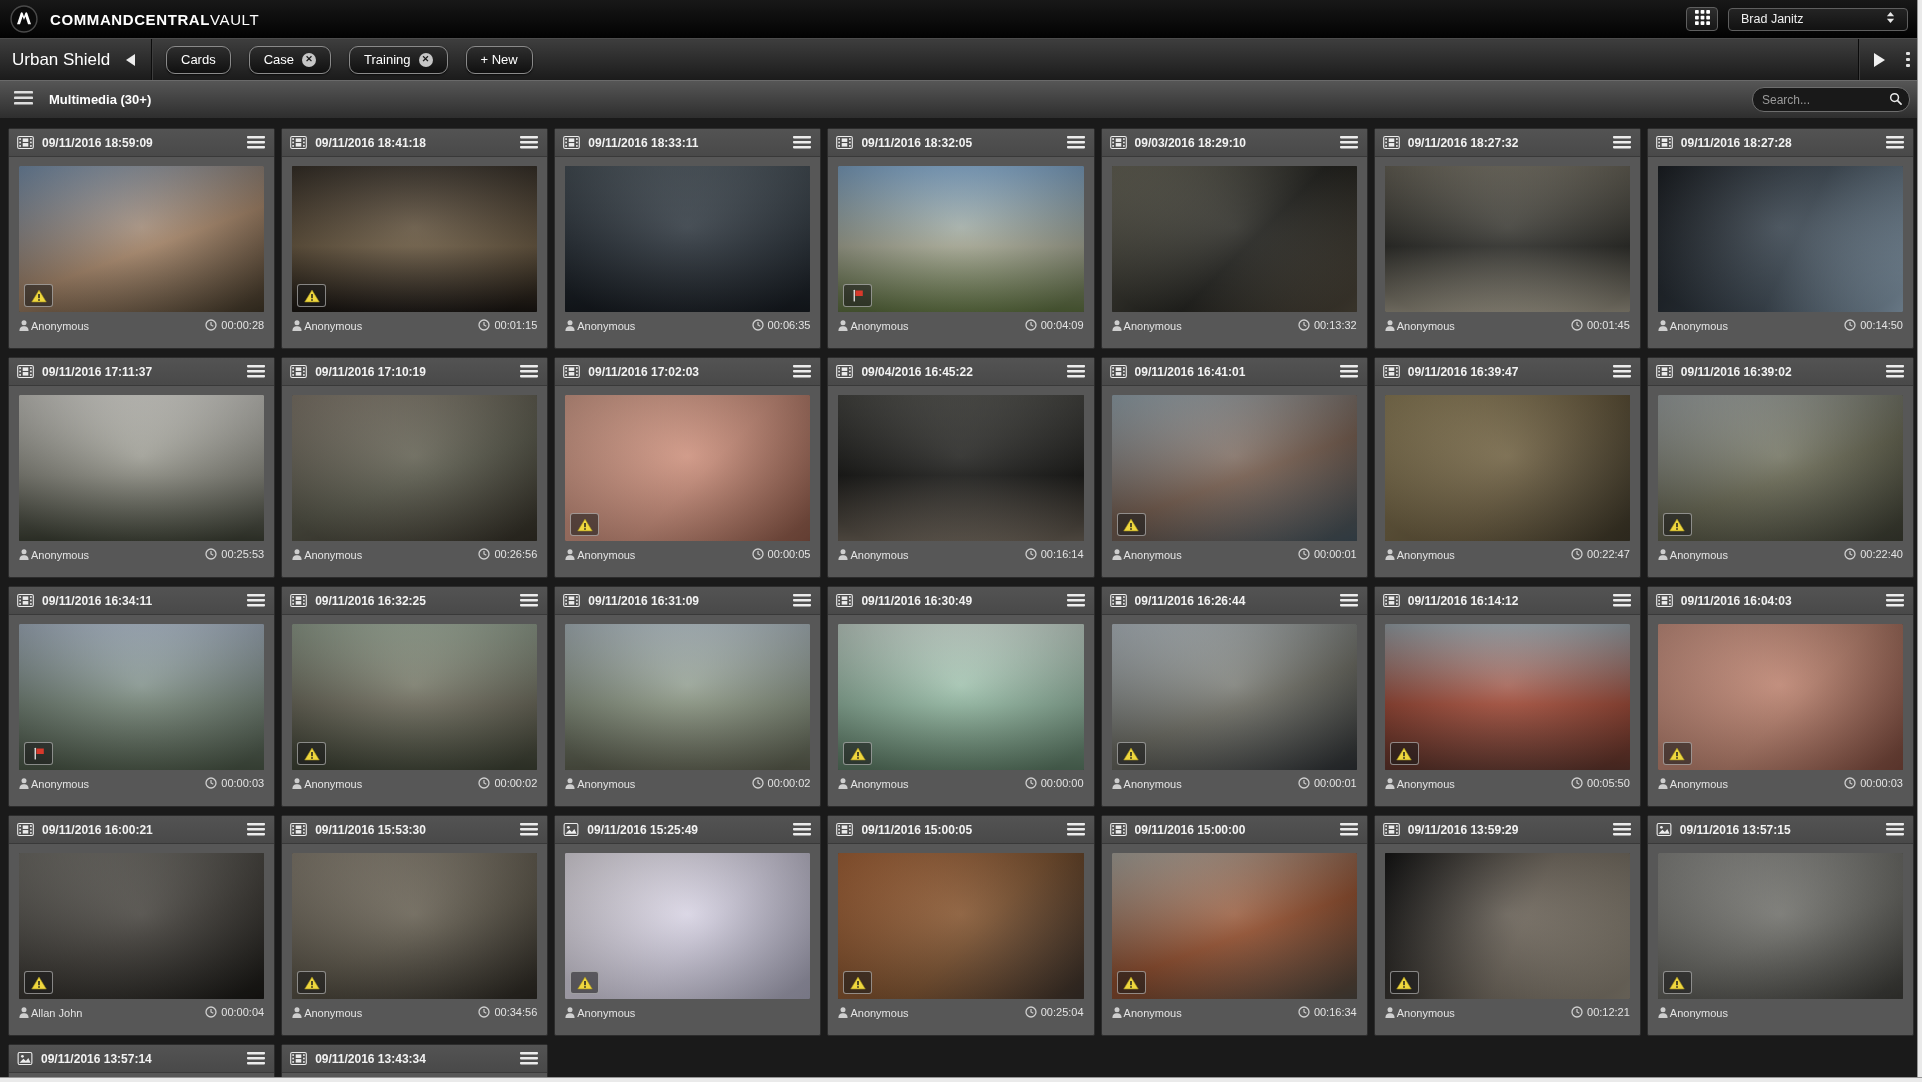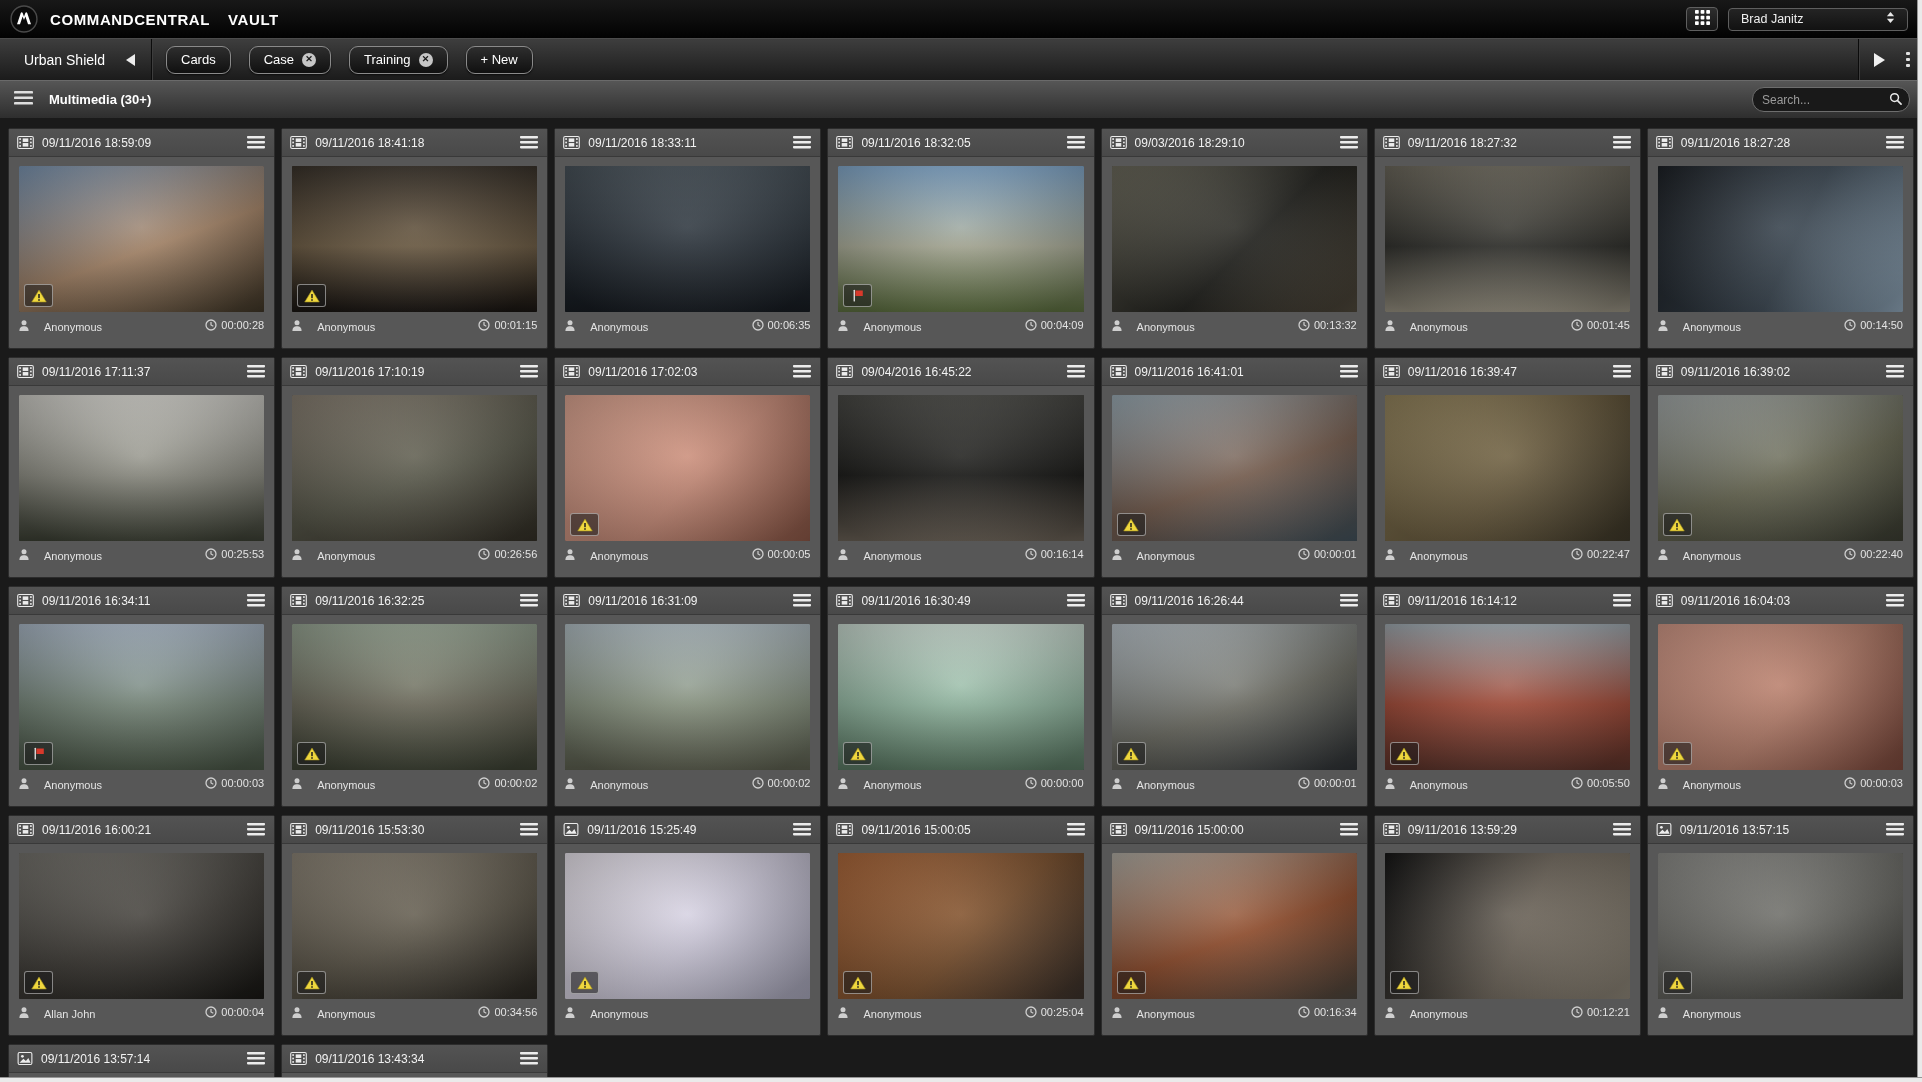--- a/index.html
+++ b/index.html
@@ -5,28 +5,28 @@
   html,body{margin:0;padding:0}
   body{
     width:1922px;height:1082px;overflow:hidden;position:relative;
     background:#1a1a1a;font-family:"Liberation Sans",sans-serif;
   }
   
   .topbar{height:38px;background:linear-gradient(#181818,#020202);display:flex;padding:0 14px 0 10px;box-sizing:border-box}
   .brand{display:flex;align-items:center}
   .logo{display:flex}
   .brand-name{color:#fff;font-weight:bold;font-size:15px;letter-spacing:.6px;margin-left:12px}
-  .brand-product{color:#fff;font-weight:bold;font-size:15px;letter-spacing:.6px;margin-left:18px}
+  .brand-product{color:#fff;font-weight:normal;font-size:15px;letter-spacing:.6px;}
   .topbar-right{margin-left:auto;display:flex;align-items:center;gap:10px}
   .apps-btn{width:32px;height:24px;background:linear-gradient(#2e2e2e,#161616);border:1px solid #5f5f5f;border-radius:4px;display:flex;align-items:center;justify-content:center;cursor:pointer}
   .user-select{width:180px;height:23px;background:linear-gradient(#242424,#121212);border:1px solid #5f5f5f;border-radius:4px;color:#f0f0f0;font-size:12.5px;display:flex;align-items:center;padding:0 12px;box-sizing:border-box;cursor:pointer}
   .user-select .uname{flex:1;text-align:left}
   
   .tabbar{height:42px;background:linear-gradient(#3e3e3e,#1b1b1b);border-top:1px solid #4c4c4c;display:flex;align-items:center;box-sizing:border-box}
-  .context{width:152px;height:100%;display:flex;align-items:center;justify-content:space-between;padding:0 16px 0 24px;box-sizing:border-box;color:#fff;font-size:14px;border-right:1px solid #0c0c0c;box-shadow:1px 0 0 #3d3d3d}
+  .context{width:152px;height:100%;display:flex;align-items:center;justify-content:space-between;padding:0 16px 0 12px;box-sizing:border-box;color:#fff;font-size:17px;border-right:1px solid #0c0c0c;box-shadow:1px 0 0 #3d3d3d}
   .tri-left{width:0;height:0;border-right:9px solid #ededed;border-top:6px solid transparent;border-bottom:6px solid transparent;cursor:pointer}
   .tabs{display:flex;gap:18px;margin-left:14px}
   .tab{height:28px;padding:0 14px;border:1px solid #8a8a8a;border-radius:9px;background:linear-gradient(#2e2e2e,#101010);color:#fff;font-size:13px;display:flex;align-items:center;gap:8px;box-shadow:0 1px 2px rgba(0,0,0,.65);cursor:pointer;box-sizing:border-box;white-space:nowrap}
   .tab-close{width:14px;height:14px;border-radius:50%;background:#c6c6c6;color:#161616;font-size:9px;font-weight:bold;display:flex;align-items:center;justify-content:center;line-height:1;cursor:pointer}
   .tabbar-right{margin-left:auto;display:flex;align-items:center;height:100%;gap:15px;padding-right:6px}
   .tr-divider{width:1px;height:100%;background:#0b0b0b;box-shadow:1px 0 0 #3d3d3d}
   .tri-right{width:0;height:0;border-left:11px solid #f0f0f0;border-top:7px solid transparent;border-bottom:7px solid transparent;cursor:pointer}
   .kebab{display:flex;flex-direction:column;gap:2.5px;padding:2px 6px;cursor:pointer}
   .kebab span{width:3.6px;height:3.6px;border-radius:1px;background:#e2e2e2}
   
@@ -34,28 +34,28 @@
   .burger{background:none;border:0;padding:2px;display:flex;cursor:pointer}
   .section-title{color:#fff;font-weight:bold;font-size:13px;margin-left:14px}
   .search{margin-left:auto;display:flex;align-items:center;background:#191919;border:1px solid #6d6d6d;border-radius:12px;height:25px;width:158px;padding:0 7px;box-sizing:border-box}
   .search input{flex:1;min-width:0;background:transparent;border:0;outline:none;color:#cfcfcf;font-size:12px;font-family:"Liberation Sans",sans-serif}
   .search input::placeholder{color:#9a9a9a}
   
   .grid{padding:10px 8px 0;display:grid;grid-template-columns:repeat(7,1fr);column-gap:6px;row-gap:8px}
   .card{background:#575757;border:1px solid #2c2c2c;border-radius:2px;height:221px;box-sizing:border-box;overflow:hidden}
   .card-head{height:27px;display:flex;align-items:center;gap:8px;padding:0 8px;background:linear-gradient(#535353,#494949);border-bottom:1px solid #393939}
   .type-ic{display:flex}
-  .ts{flex:1;color:#f2f2f2;font-size:12px;font-weight:normal;white-space:nowrap;overflow:hidden}
+  .ts{flex:1;color:#f2f2f2;font-size:12px;font-weight:bold;white-space:nowrap;overflow:hidden}
   .card-menu{background:none;border:0;padding:2px 1px;display:flex;cursor:pointer}
   .thumb-wrap{padding:9px 10px 0}
   .thumb{height:146px;position:relative;border-radius:1px}
   .thumb::after{content:"";position:absolute;inset:0;background:radial-gradient(ellipse at 50% 42%,rgba(255,255,255,.10),rgba(0,0,0,.30) 88%);pointer-events:none}
   .badge{position:absolute;left:5px;bottom:5px;width:27px;height:21px;background:rgba(28,28,28,.55);border:1px solid rgba(235,235,235,.5);border-radius:3px;display:flex;align-items:center;justify-content:center;z-index:2}
   .card-foot{height:28px;display:flex;align-items:center;gap:5px;padding:0 10px;color:#e3e3e3;font-size:11px}
-  .owner{display:flex;align-items:flex-end;gap:15px;flex:1;white-space:nowrap;overflow:hidden}
+  .owner{display:flex;align-items:center;gap:2px;flex:1;white-space:nowrap;overflow:hidden}
   .dur{display:flex;align-items:flex-start;gap:4px;white-space:nowrap}
   
   .edge-right{position:absolute;top:0;right:0;width:4px;height:100%;background:#eaeaea;border-left:1px solid #969696;z-index:60}
   .edge-bottom{position:absolute;left:0;bottom:0;width:100%;height:4px;background:#eaeaea;border-top:1px solid #969696;z-index:60}
 </style>
 </head>
 <body>
 
 <header class="topbar">
   <div class="brand">

